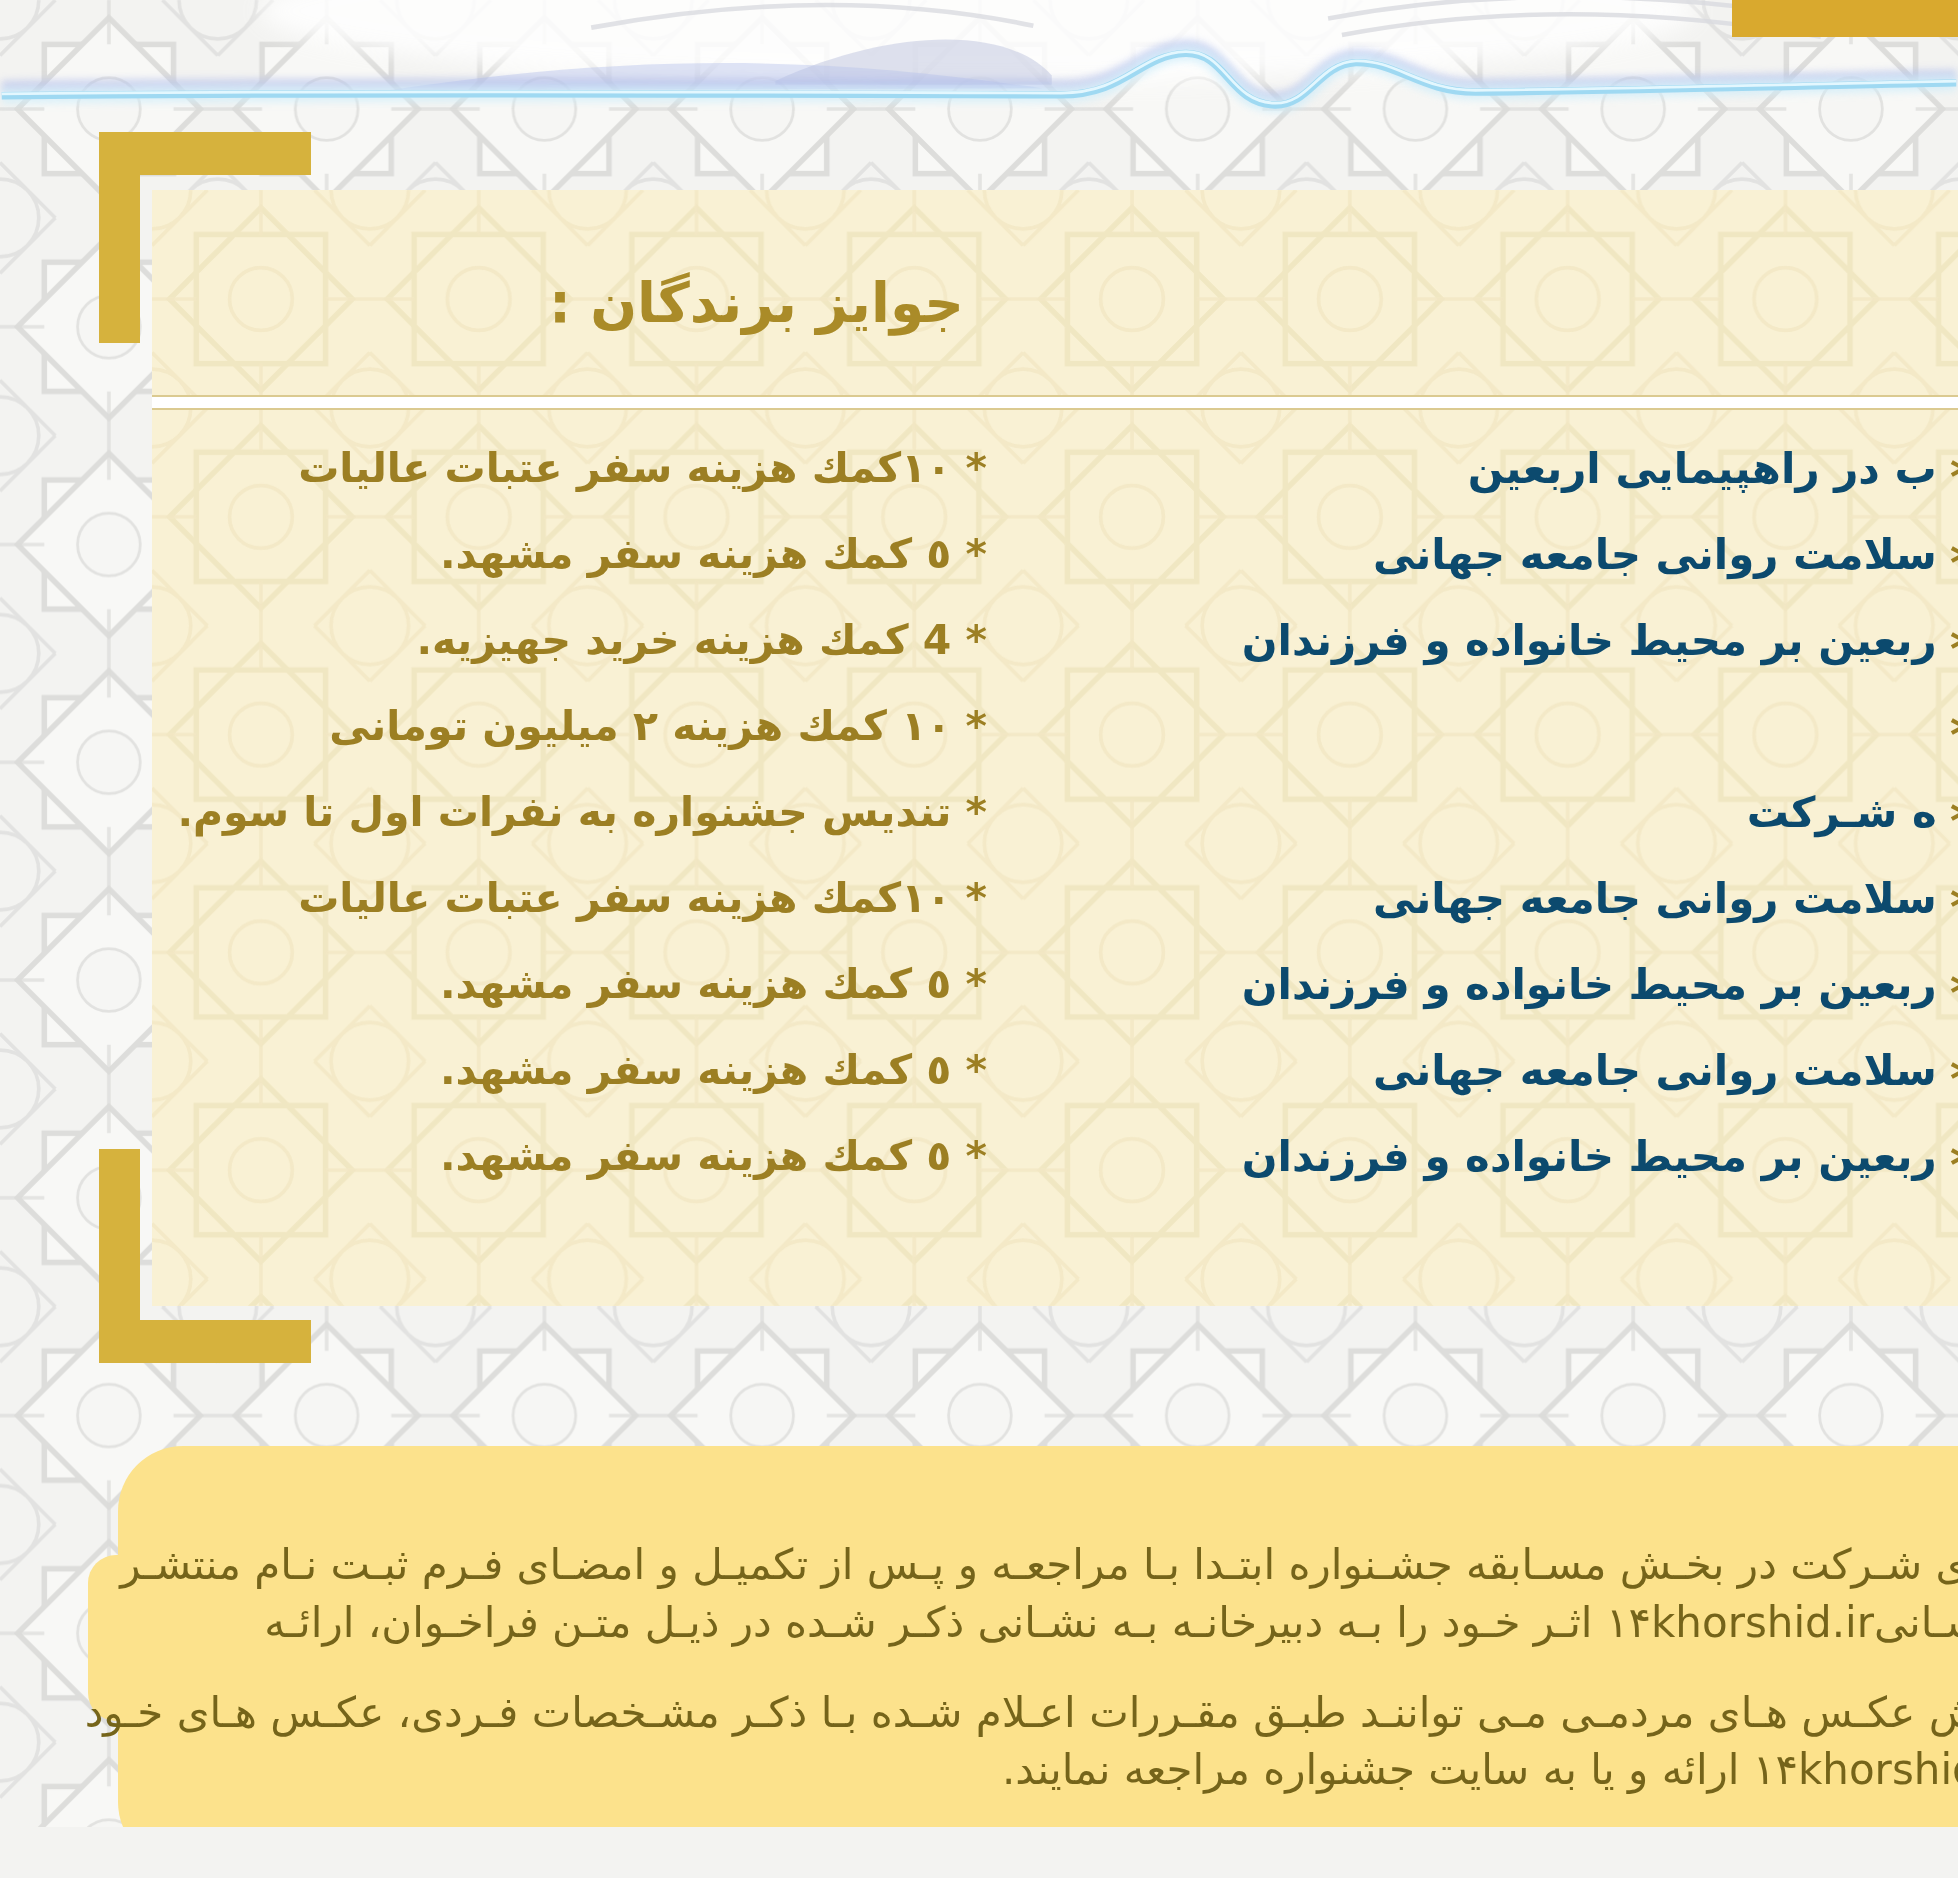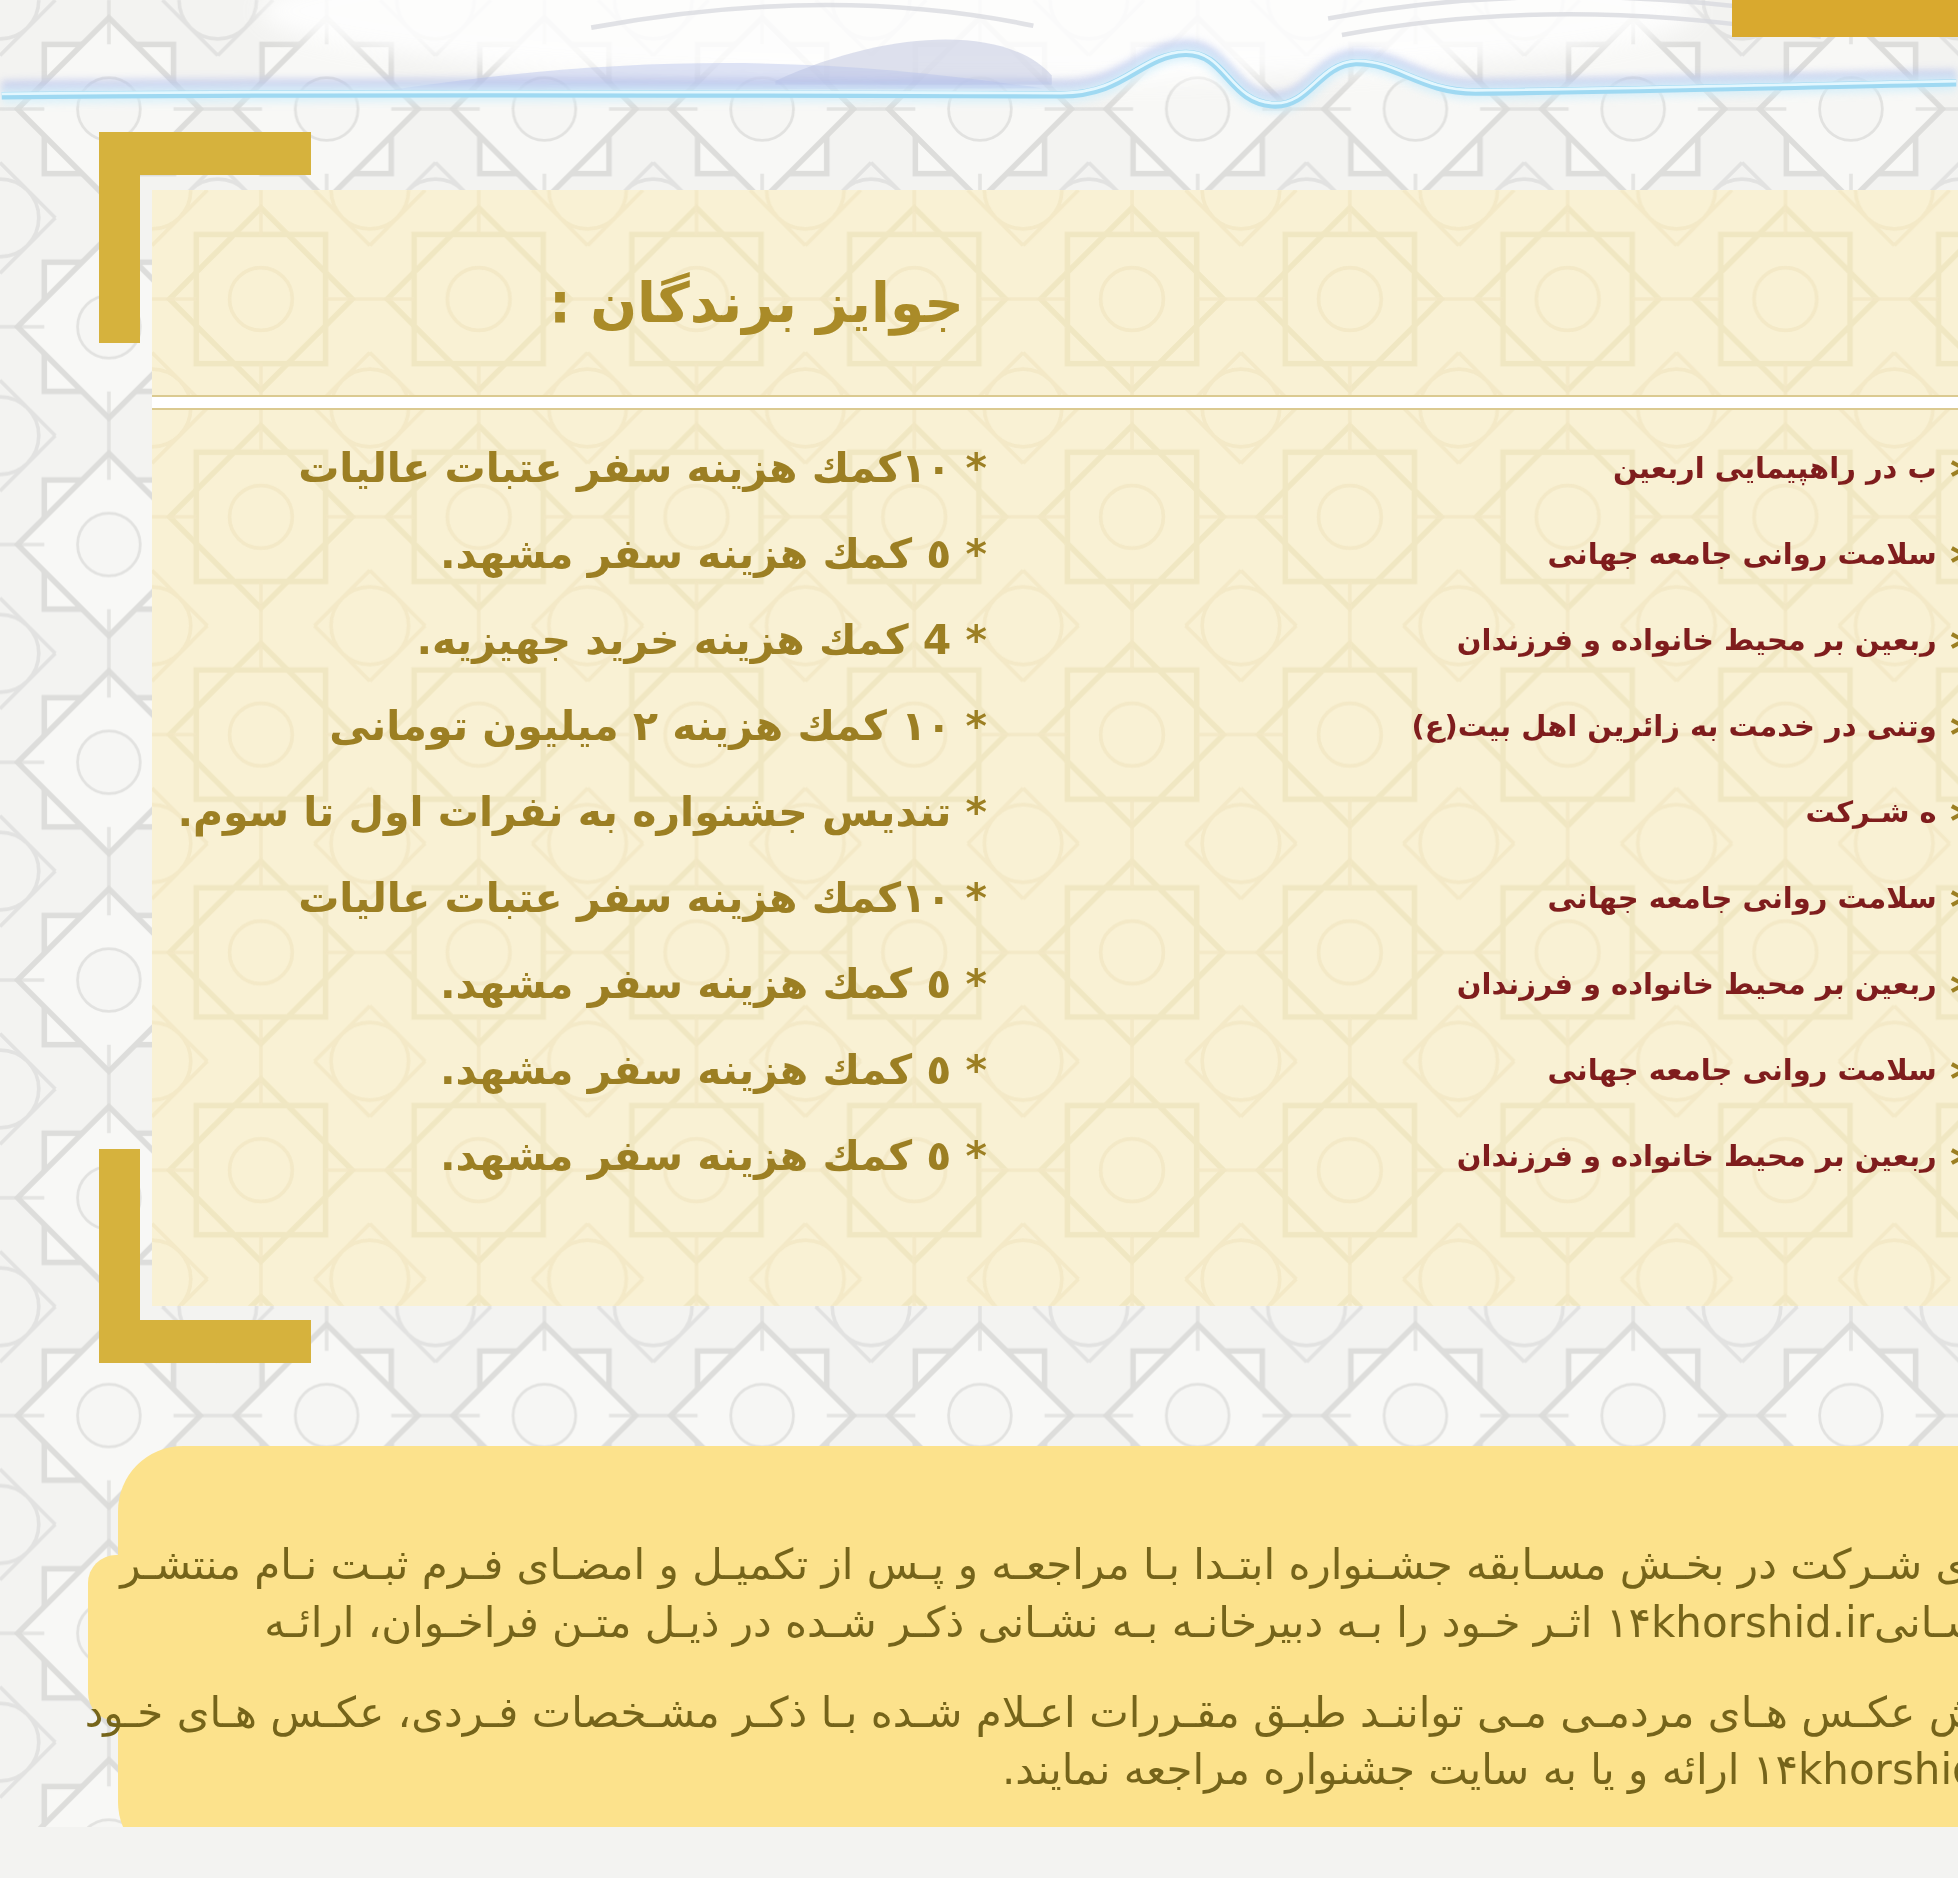--- a/index.html
+++ b/index.html
@@ -32,21 +32,21 @@
     left:249px;top:266px;width:1015px;height:74px;line-height:74px;
     text-align:center;font-size:55px;font-weight:700;color:#aa8b28;
     direction:rtl;white-space:nowrap;margin:0;
   }
   #separator{left:152px;top:395px;width:1806px;height:11px;background:#ffffff;
     border-top:2.8px solid #dbca90;border-bottom:2.8px solid #dbca90;}
 
   
   #col-right{right:-20px;top:425px;display:flex;flex-direction:column;align-items:flex-end;}
   #col-right .r-row{height:86px;display:flex;direction:rtl;align-items:center;gap:13px;white-space:nowrap;}
-  #col-right .r-text{font-size:29px;font-weight:700;color:#7f1d1d;}
+  #col-right .r-text{font-size:42px;font-weight:700;color:#0c4a6e;}
   #col-left{right:971px;top:425px;display:flex;flex-direction:column;align-items:flex-end;}
   #col-left .l-row{height:86px;line-height:86px;direction:rtl;white-space:nowrap;
     font-size:41px;font-weight:700;color:#9c7f23;text-align:left;}
   .star{font-size:54px;font-weight:700;color:#9c7f23;transform:translateY(9.2px);line-height:37px;}
 
   
   #footer-box{left:118px;top:1446px;width:1901px;height:421px;background:#fce28c;border-radius:65px;}
   #footer-bump{left:88px;top:1555px;width:41px;height:166px;background:#fce28c;border-radius:28px 0 0 28px;}
   #footer-sliver{left:138px;top:1873px;width:517px;height:5.5px;background:#fce28c;border-radius:7.4px 7.4px 0 0;}
   .f-line{direction:rtl;white-space:nowrap;font-size:42px;font-weight:400;color:#75641a;height:52px;line-height:52px;}
@@ -150,21 +150,20 @@
     <div class="r-row">
         <span class="star">*</span>
         <span class="r-text">سلامت روانی جامعه جهانی</span>
       </div>
     <div class="r-row">
         <span class="star">*</span>
         <span class="r-text">ربعین بر محیط خانواده و فرزندان</span>
       </div>
     <div class="r-row">
         <span class="star">*</span>
-        <span class="r-text">وتنی در خدمت به زائرین اهل بیت(ع)</span>
       </div>
     <div class="r-row">
         <span class="star">*</span>
         <span class="r-text">ه شـرکت</span>
       </div>
     <div class="r-row">
         <span class="star">*</span>
         <span class="r-text">سلامت روانی جامعه جهانی</span>
       </div>
     <div class="r-row">

